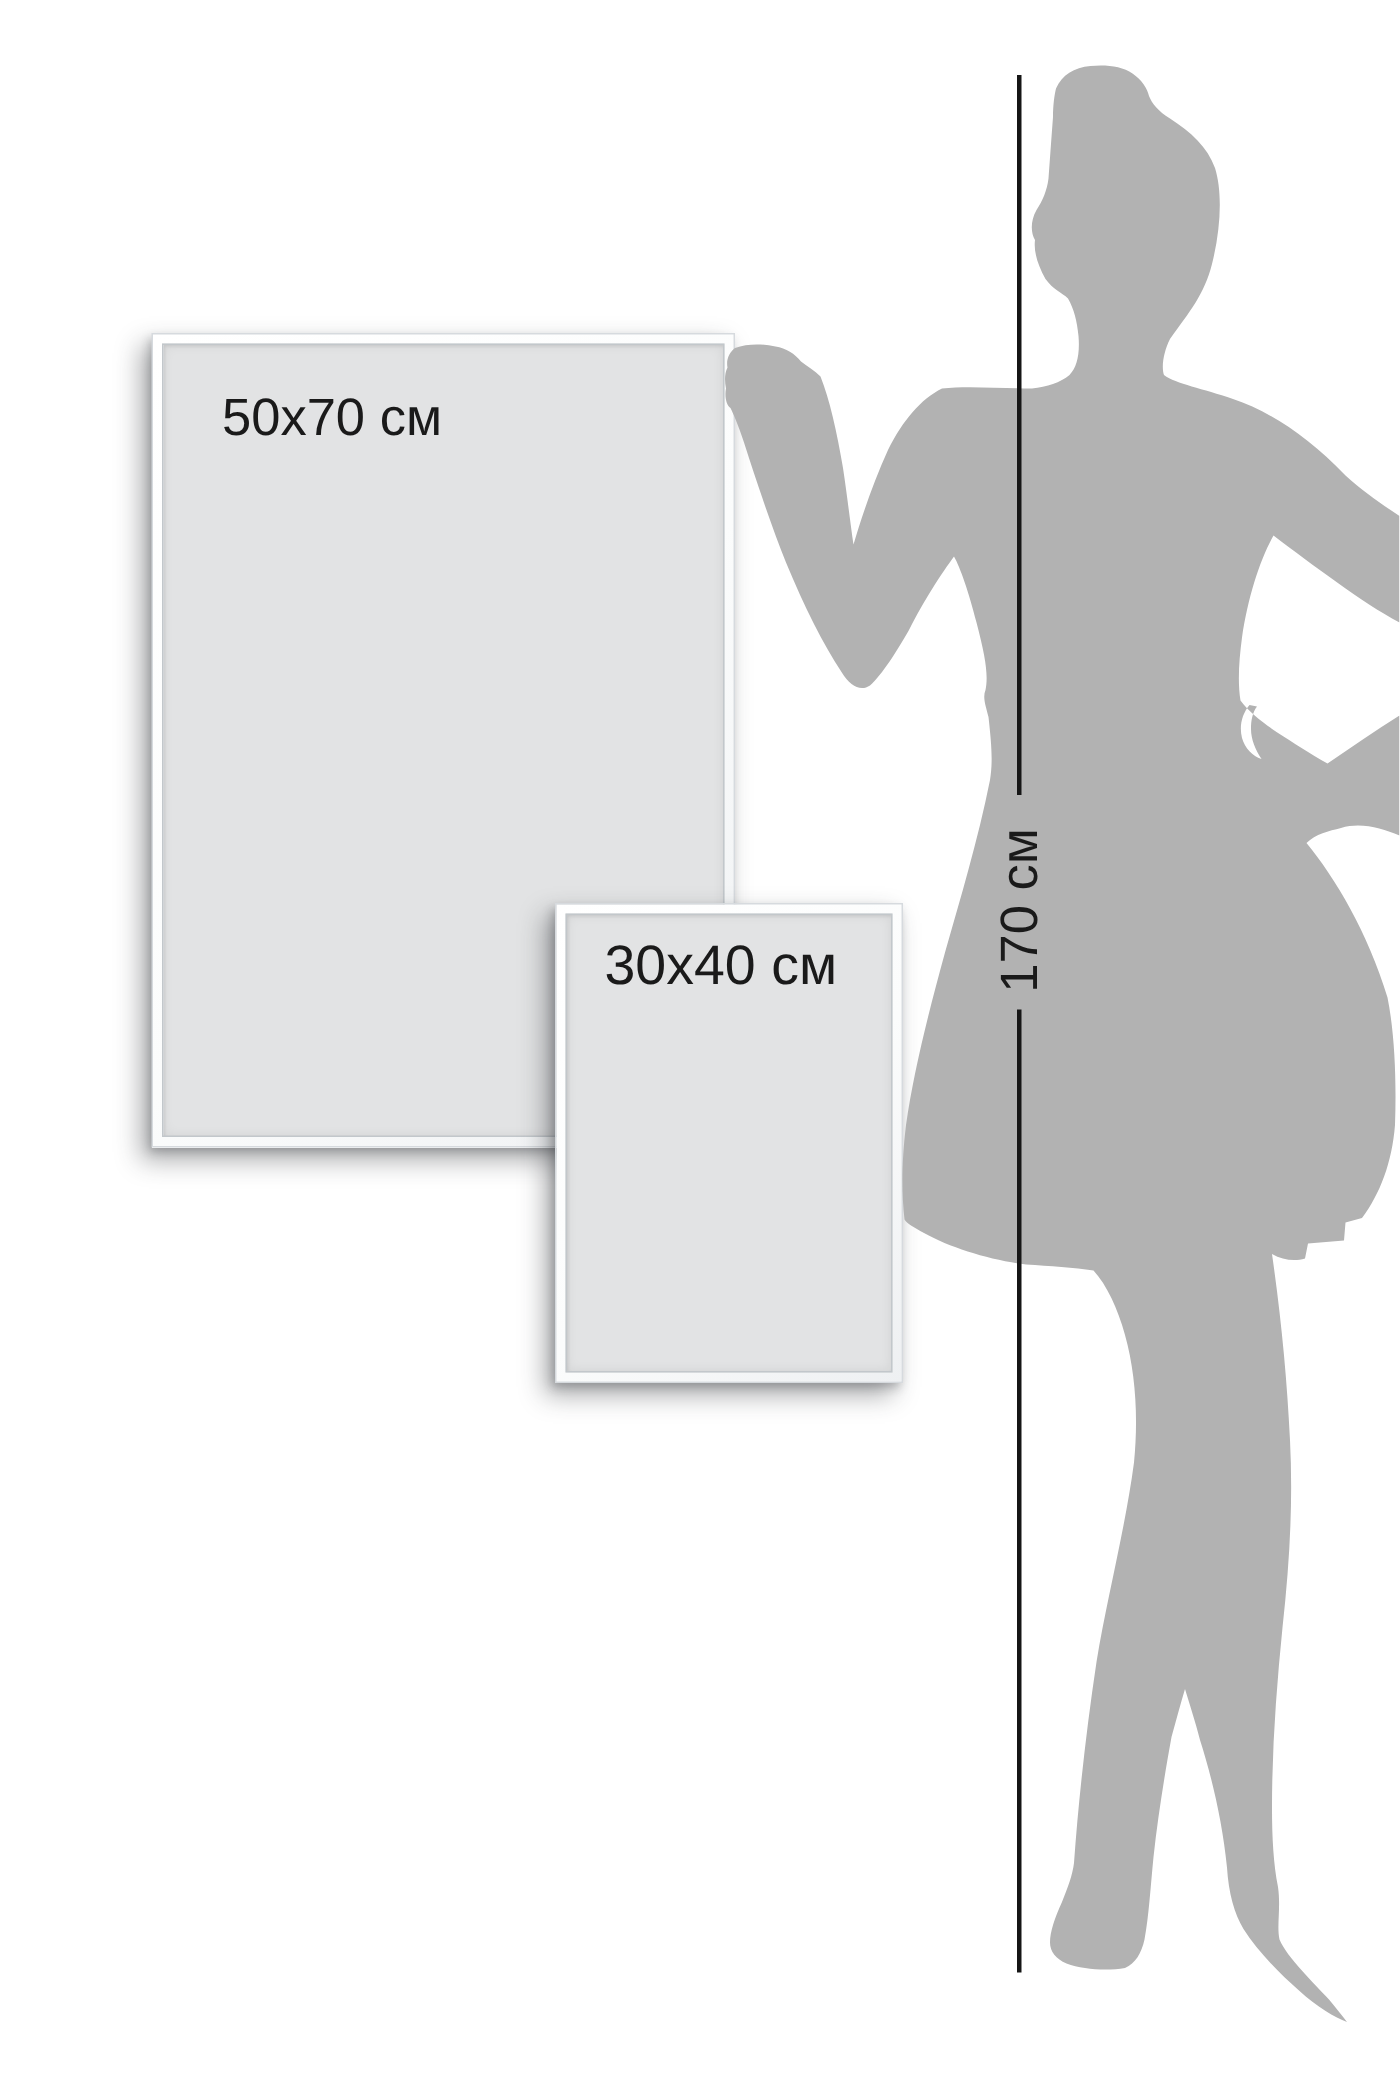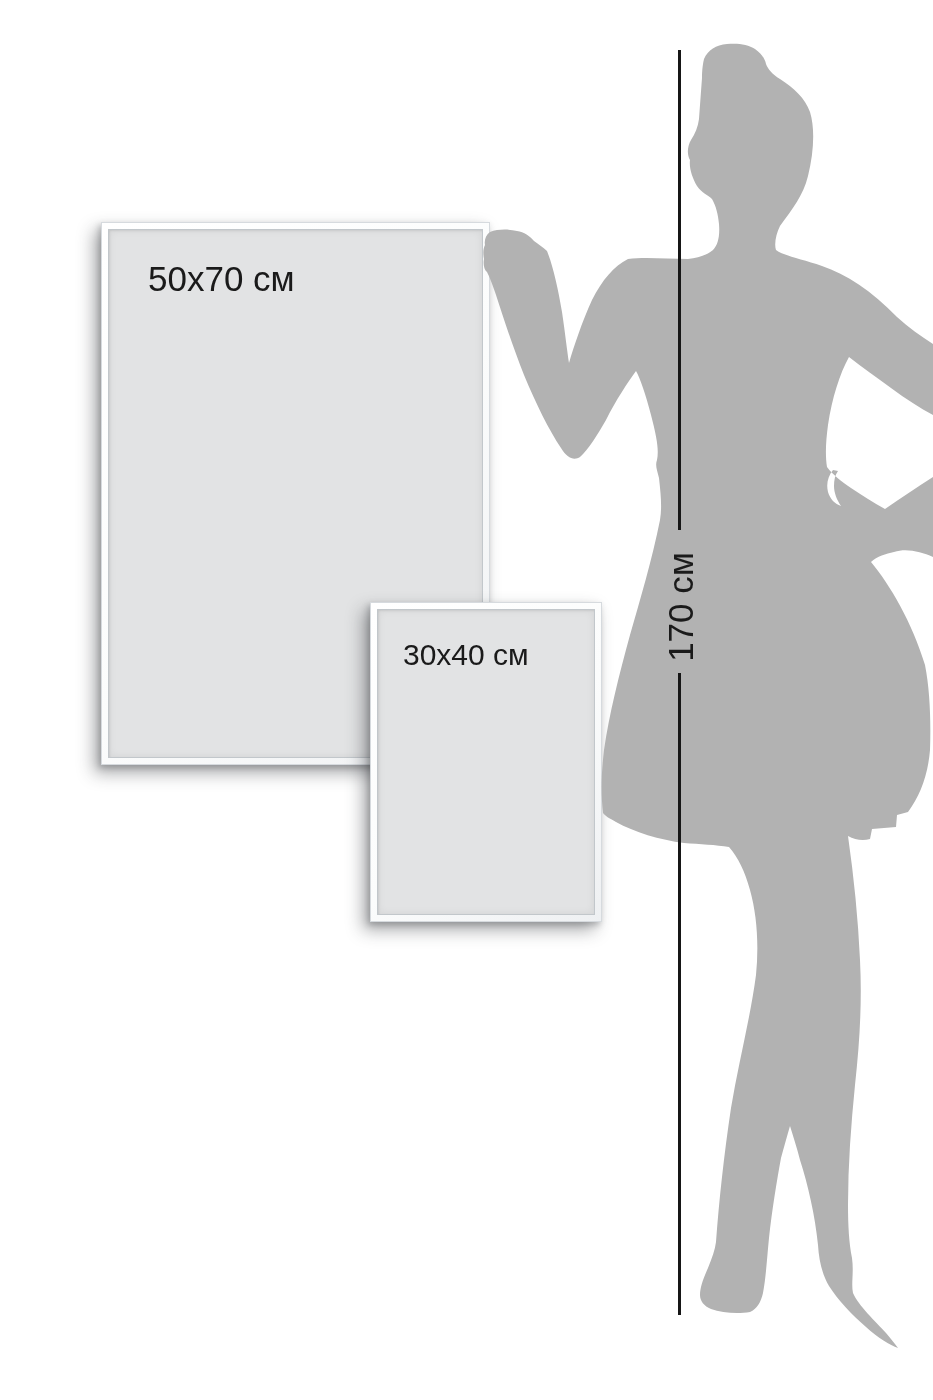--- a/index.html
+++ b/index.html
@@ -30,21 +30,21 @@
 
   .size-label{
     position:absolute;
     color:#1a1a1a;
     white-space:nowrap;
     line-height:1;
     letter-spacing:0px;
   }
   .frame-1 .size-label{left:46px;top:38px;font-size:35px;}
   .frame-2 .size-label{left:44px;top:29px;font-size:35px;}
-  .frame-3 .size-label{left:32px;top:22px;font-size:30px;margin-top:15px;}
+  .frame-3 .size-label{left:32px;top:22px;font-size:37px;}
 
   
   .figure-svg{position:absolute;left:0;top:0;z-index:5;}
 
   
   .measure-seg{
     position:absolute;left:678px;width:3px;
     background:#161616;z-index:6;
   }
   .measure-seg.upper{top:50px;height:480px;}

